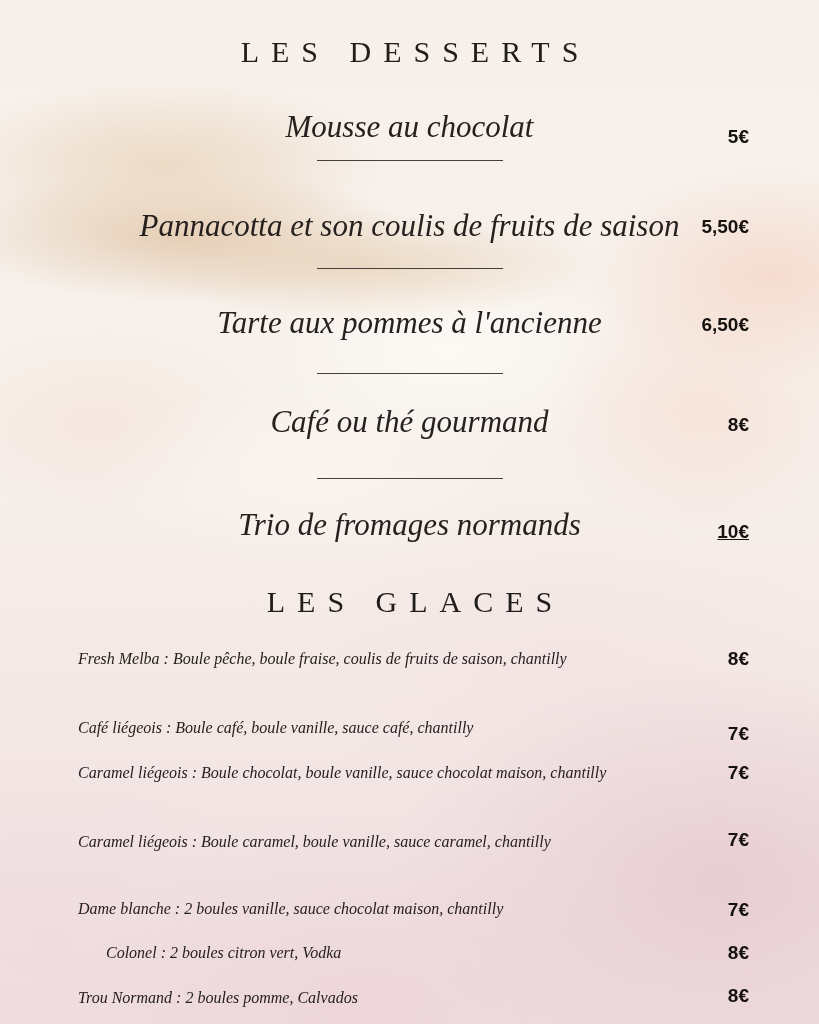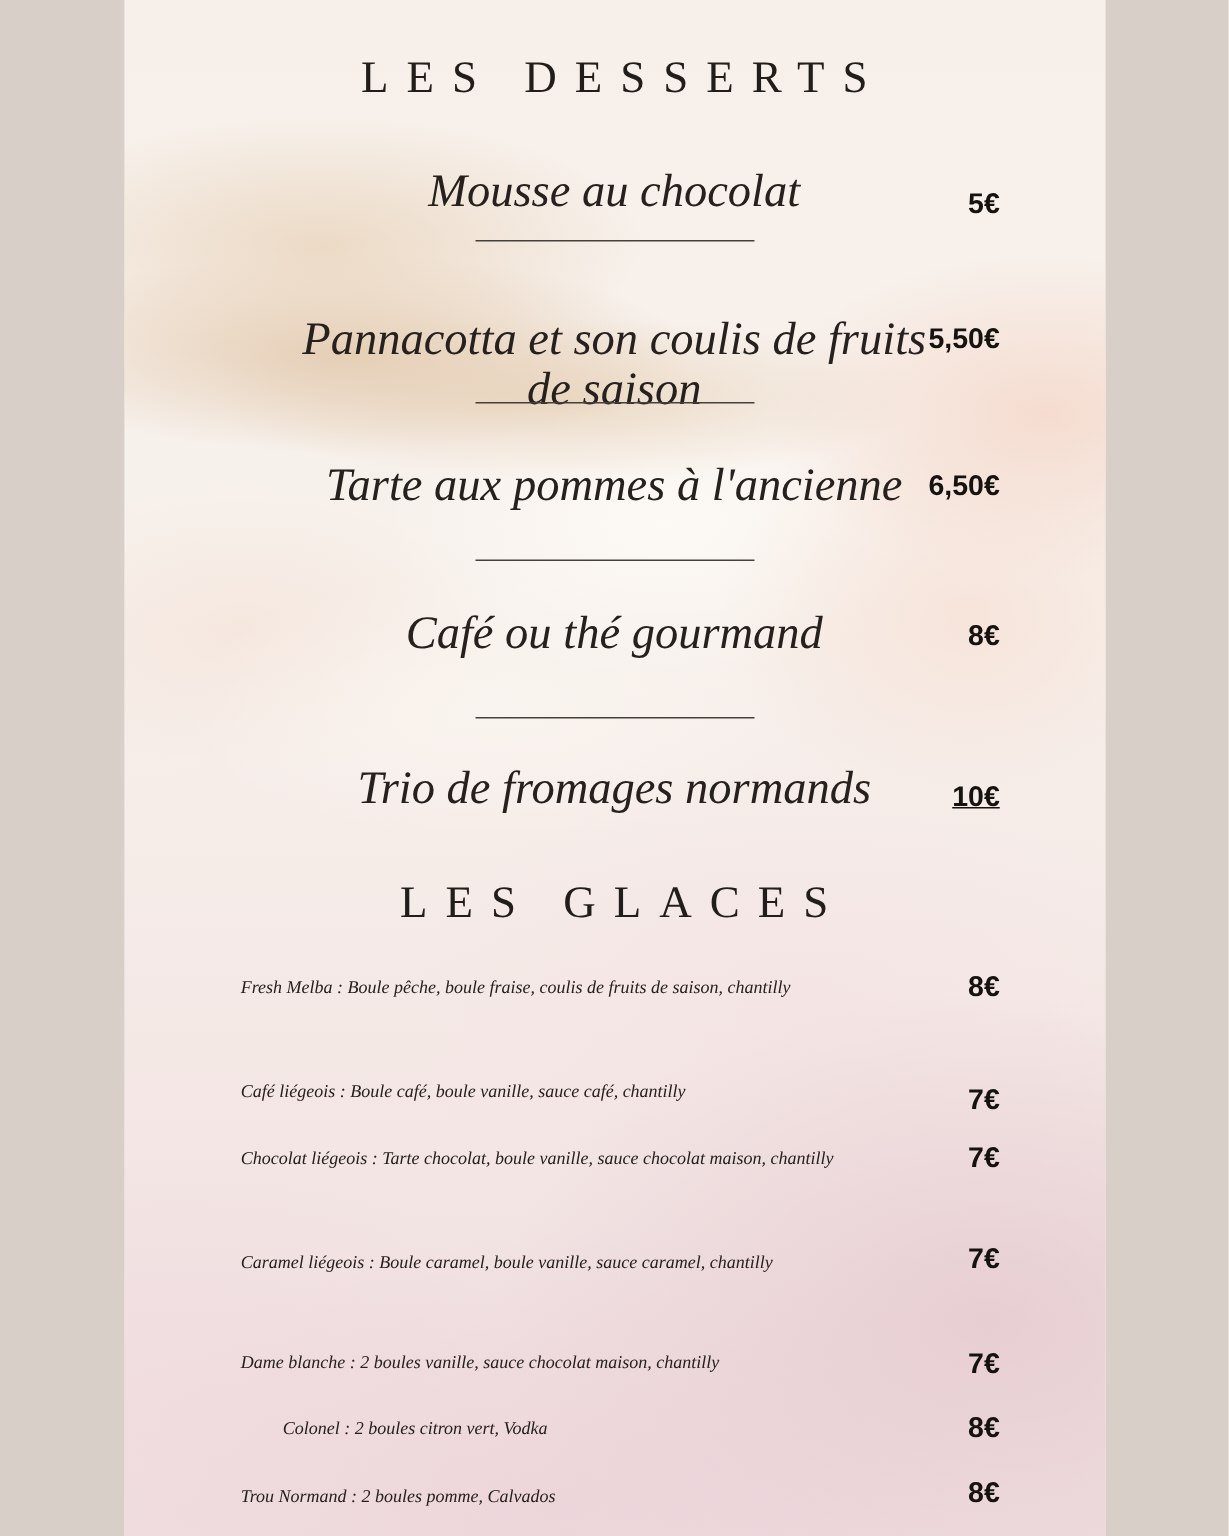--- a/index.html
+++ b/index.html
@@ -2,21 +2,21 @@
 <html><head>
 <meta charset="utf-8">
 <style>
   html, body { margin: 0; padding: 0; }
   body {
     font-family: "Liberation Serif", serif;
     background: #d8cfc8;
   }
   .page {
     position: relative;
-    width: 654px;
+    width: 819px;
     height: 1024px;
     margin: 0 auto;
     overflow: hidden;
     background: #f6efe9;
   }
   
   .watercolor {
     position: absolute;
     inset: 0;
     background:
@@ -89,21 +89,21 @@
   .dv2 { top: 268px; }
   .dv3 { top: 373px; }
   .dv4 { top: 478px; }
 
   .g-row { position: absolute; left: 0; right: 0; }
   .g-name {
     margin-left: 78px;
     width: 612px;
     text-align: left;
     font-style: italic;
-    font-size: 12px;
+    font-size: 16px;
     line-height: 23px;
     color: #26211e;
   }
   .gr1 { top: 647px; } .gr1 .price { top: 0px; }
   .gr2 { top: 716px; } .gr2 .price { top: 6px; }
   .gr3 { top: 761px; } .gr3 .price { top: 0px; }
   .gr4 { top: 830px; } .gr4 .price { top: -2px; }
   .gr5 { top: 897px; } .gr5 .price { top: 1px; }
   .gr6 { top: 941px; padding-left: 28px; } .gr6 .price { top: 0px; }
   .gr7 { top: 986px; } .gr7 .price { top: -2px; }
@@ -149,21 +149,21 @@
 
   <div class="g-row gr1">
     <div class="g-name">Fresh Melba : Boule pêche, boule fraise, coulis de fruits de saison, chantilly</div>
     <div class="price">8€</div>
   </div>
   <div class="g-row gr2">
     <div class="g-name">Café liégeois : Boule café, boule vanille, sauce café, chantilly</div>
     <div class="price">7€</div>
   </div>
   <div class="g-row gr3">
-    <div class="g-name">Chocolat liégeois : Tarte chocolat, boule vanille, sauce chocolat maison, chantilly</div>
+    <div class="g-name">Caramel liégeois : Boule chocolat, boule vanille, sauce chocolat maison, chantilly</div>
     <div class="price">7€</div>
   </div>
   <div class="g-row gr4">
     <div class="g-name">Caramel liégeois : Boule caramel, boule vanille, sauce caramel, chantilly</div>
     <div class="price">7€</div>
   </div>
   <div class="g-row gr5">
     <div class="g-name">Dame blanche : 2 boules vanille, sauce chocolat maison, chantilly</div>
     <div class="price">7€</div>
   </div>

